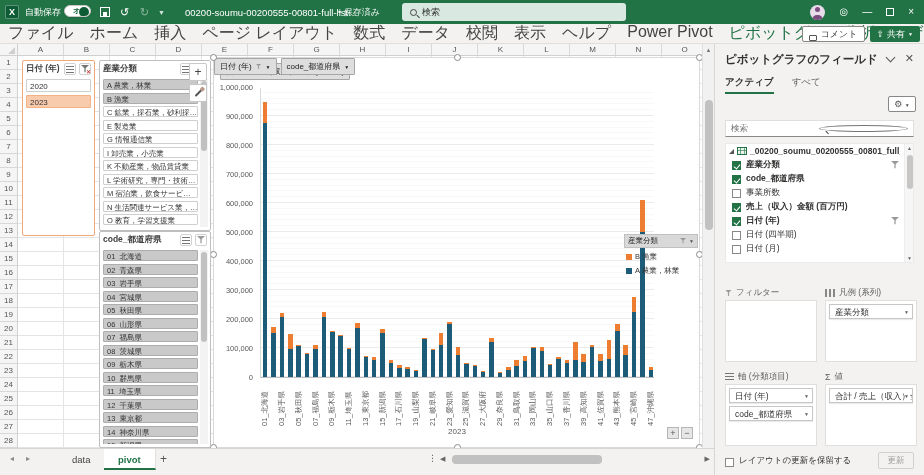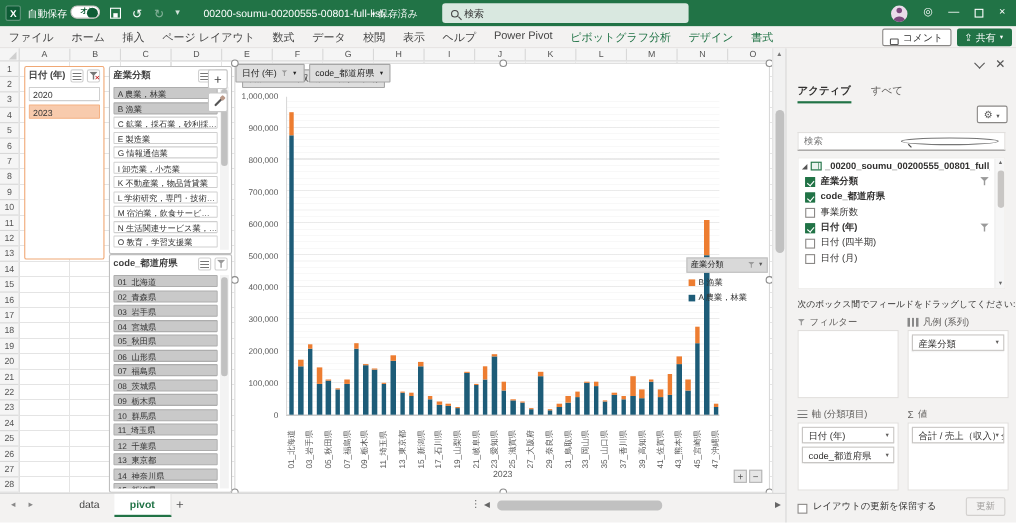--- a/index.html
+++ b/index.html
@@ -28,21 +28,21 @@
   .mag::after { content:""; position:absolute; left:5px; top:6px; width:4px; height:1.4px; background:#444; transform:rotate(45deg); }
   .tb-right { position:absolute; right:0; top:0; height:24px; display:flex; align-items:center; gap:14px; padding-right:10px; }
   .avatar { width:15px; height:15px; border-radius:50%; background:#e9dcEA; position:relative; overflow:hidden; }
   .avatar::before { content:""; position:absolute; top:2px; left:5px; width:5px; height:5px; border-radius:50%; background:#7b4a7e; }
   .avatar::after { content:""; position:absolute; bottom:-1px; left:2px; width:11px; height:6px; border-radius:5px 5px 0 0; background:#7b4a7e; }
   .win-ic { color:#fff; font-size:10px; line-height:24px; }
   .win-sq { width:8px; height:8px; border:1px solid #fff; }
 
   
   .ribbon { position:absolute; left:0; top:24px; width:924px; height:20px; background:#f3f2f1; border-bottom:1px solid #e1dfdd; display:flex; align-items:center; padding-left:8px; gap:16px; }
-  .rtab { font-size:10px; color:#444; white-space:nowrap;text-align:center; }
+  .rtab { font-size:16px; color:#444; white-space:nowrap;text-align:center; }
   .rtab.ctx { color:#217346; }
   .ribbon-right { position:absolute; right:4px; top:2px; display:flex; gap:5px; }
   .cmt-btn { height:16px; border:1px solid #8a8886; background:#fff; border-radius:2px; font-size:9px; color:#333; display:flex; align-items:flex-end; padding:0 6px; gap:4px; }
   .bubble { width:8px; height:6px; border:1px solid #555; border-radius:1px; position:relative; }
   .share-btn { height:16px; background:#217346; border-radius:2px; color:#fff; font-size:9px; display:flex; align-items:center; padding:0 7px; gap:3px; }
 
   
   .corner { position:absolute; left:0; top:44px; width:18px; height:12px; background:#f5f5f5; border-right:1px solid #d0d0d0; border-bottom:1px solid #d0d0d0; }
   .corner::after { content:""; position:absolute; right:2px; bottom:1px; border-left:7px solid transparent; border-bottom:7px solid #cfcfcf; }
   #col-headers { position:absolute; left:18px; top:44px; width:684px; height:12px; display:flex; overflow:hidden; background:#f5f5f5; border-bottom:1px solid #d0d0d0; }
@@ -550,20 +550,21 @@
   <div class="st-add">+</div>
   <div class="st-kebab">⋮</div>
   <div class="hscroll">
     <span class="arr" style="left:0;">◀</span>
     <div class="hthumb"></div>
     <span class="arr" style="right:0;">▶</span>
   </div>
 </div>
 
 <div id="panel">
+  <div class="p-title">ピボットグラフのフィールド</div>
   <div class="p-chev"></div>
   <div class="p-close">✕</div>
   <div class="p-tabs">
     <span class="p-tab active">アクティブ</span>
     <span class="p-tab">すべて</span>
   </div>
   <div class="gearbtn">⚙ <span style="font-size:5px;">▼</span></div>
   <div class="p-search">
     <span>検索</span>
     <span class="mag" style="border-color:#767676;"></span>
@@ -584,40 +585,43 @@
         <div class="fl-row">
           <div class="cb checked"></div>
           <div class="fl-label bold">code_都道府県</div>
         </div>
         <div class="fl-row">
           <div class="cb"></div>
           <div class="fl-label">事業所数</div>
         </div>
         <div class="fl-row">
           <div class="cb checked"></div>
+          <div class="fl-label bold">売上（収入）金額 (百万円)</div>
+        </div>
+        <div class="fl-row">
+          <div class="cb checked"></div>
           <div class="fl-label bold">日付 (年)</div>
           <div class="funnel lt fl-funnel"></div>
         </div>
         <div class="fl-row">
           <div class="cb"></div>
           <div class="fl-label">日付 (四半期)</div>
         </div>
         <div class="fl-row">
           <div class="cb"></div>
           <div class="fl-label">日付 (月)</div>
         </div>
       </div>
     <div class="fl-scroll">
       <span class="a" style="top:1px;">▲</span>
       <div class="flthumb"></div>
       <span class="a" style="bottom:1px;">▼</span>
     </div>
   </div>
 
-  <div class="p-drag">次のボックス間でフィールドをドラッグしてください:</div>
 
   <div class="area-h" style="left:10px;top:243px;">
     <span class="funnel lt" style="width:7px;height:7px;"></span>
     <span>フィルター</span>
   </div>
   <div class="area-h" style="left:110px;top:243px;">
     <span class="barsic"></span>
     <span>凡例 (系列)</span>
   </div>
   <div class="area-box" id="box-filter" style="left:10px;top:256px;"></div>

